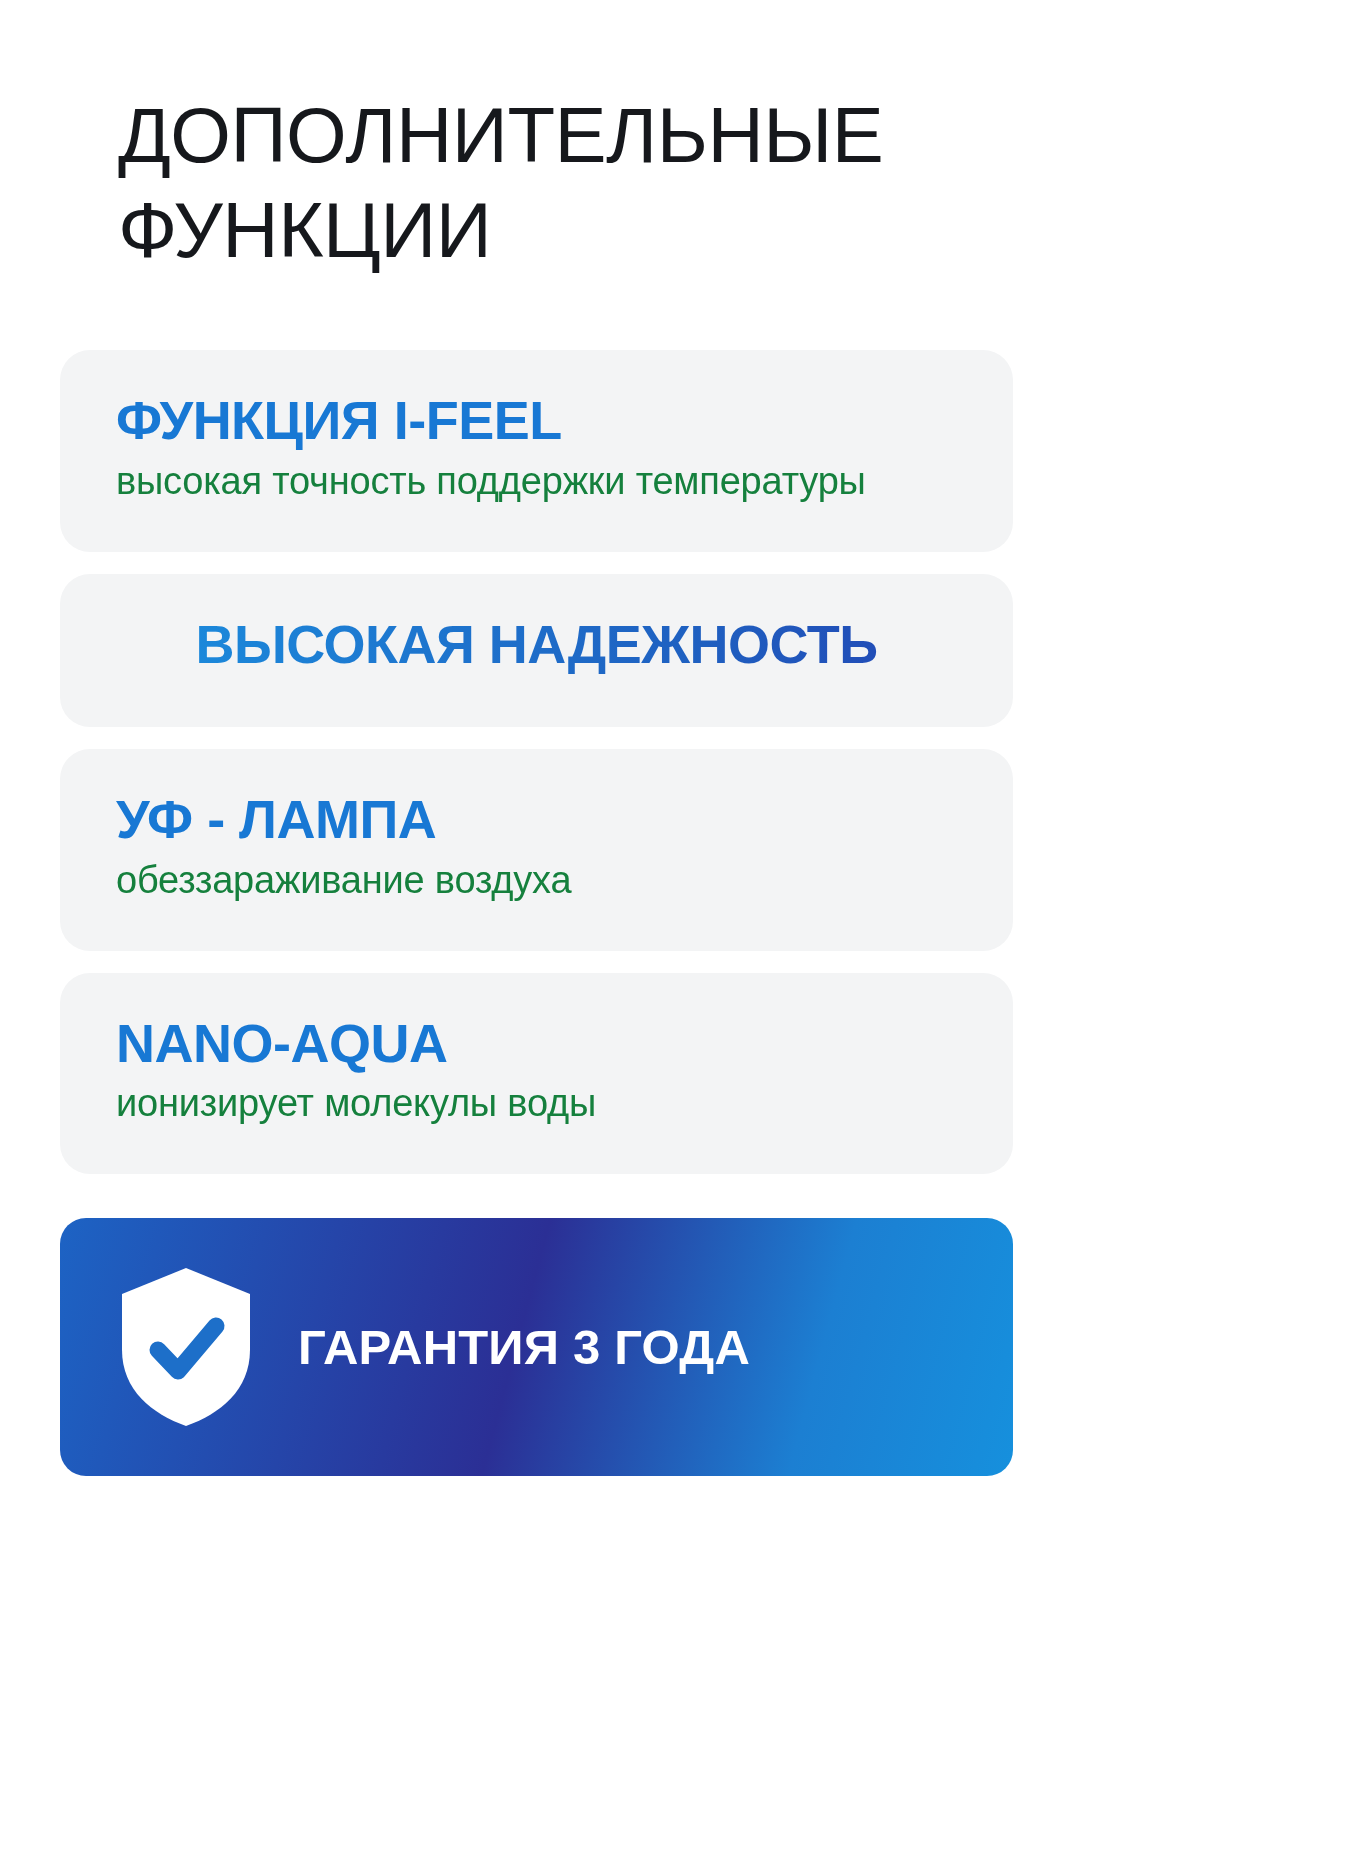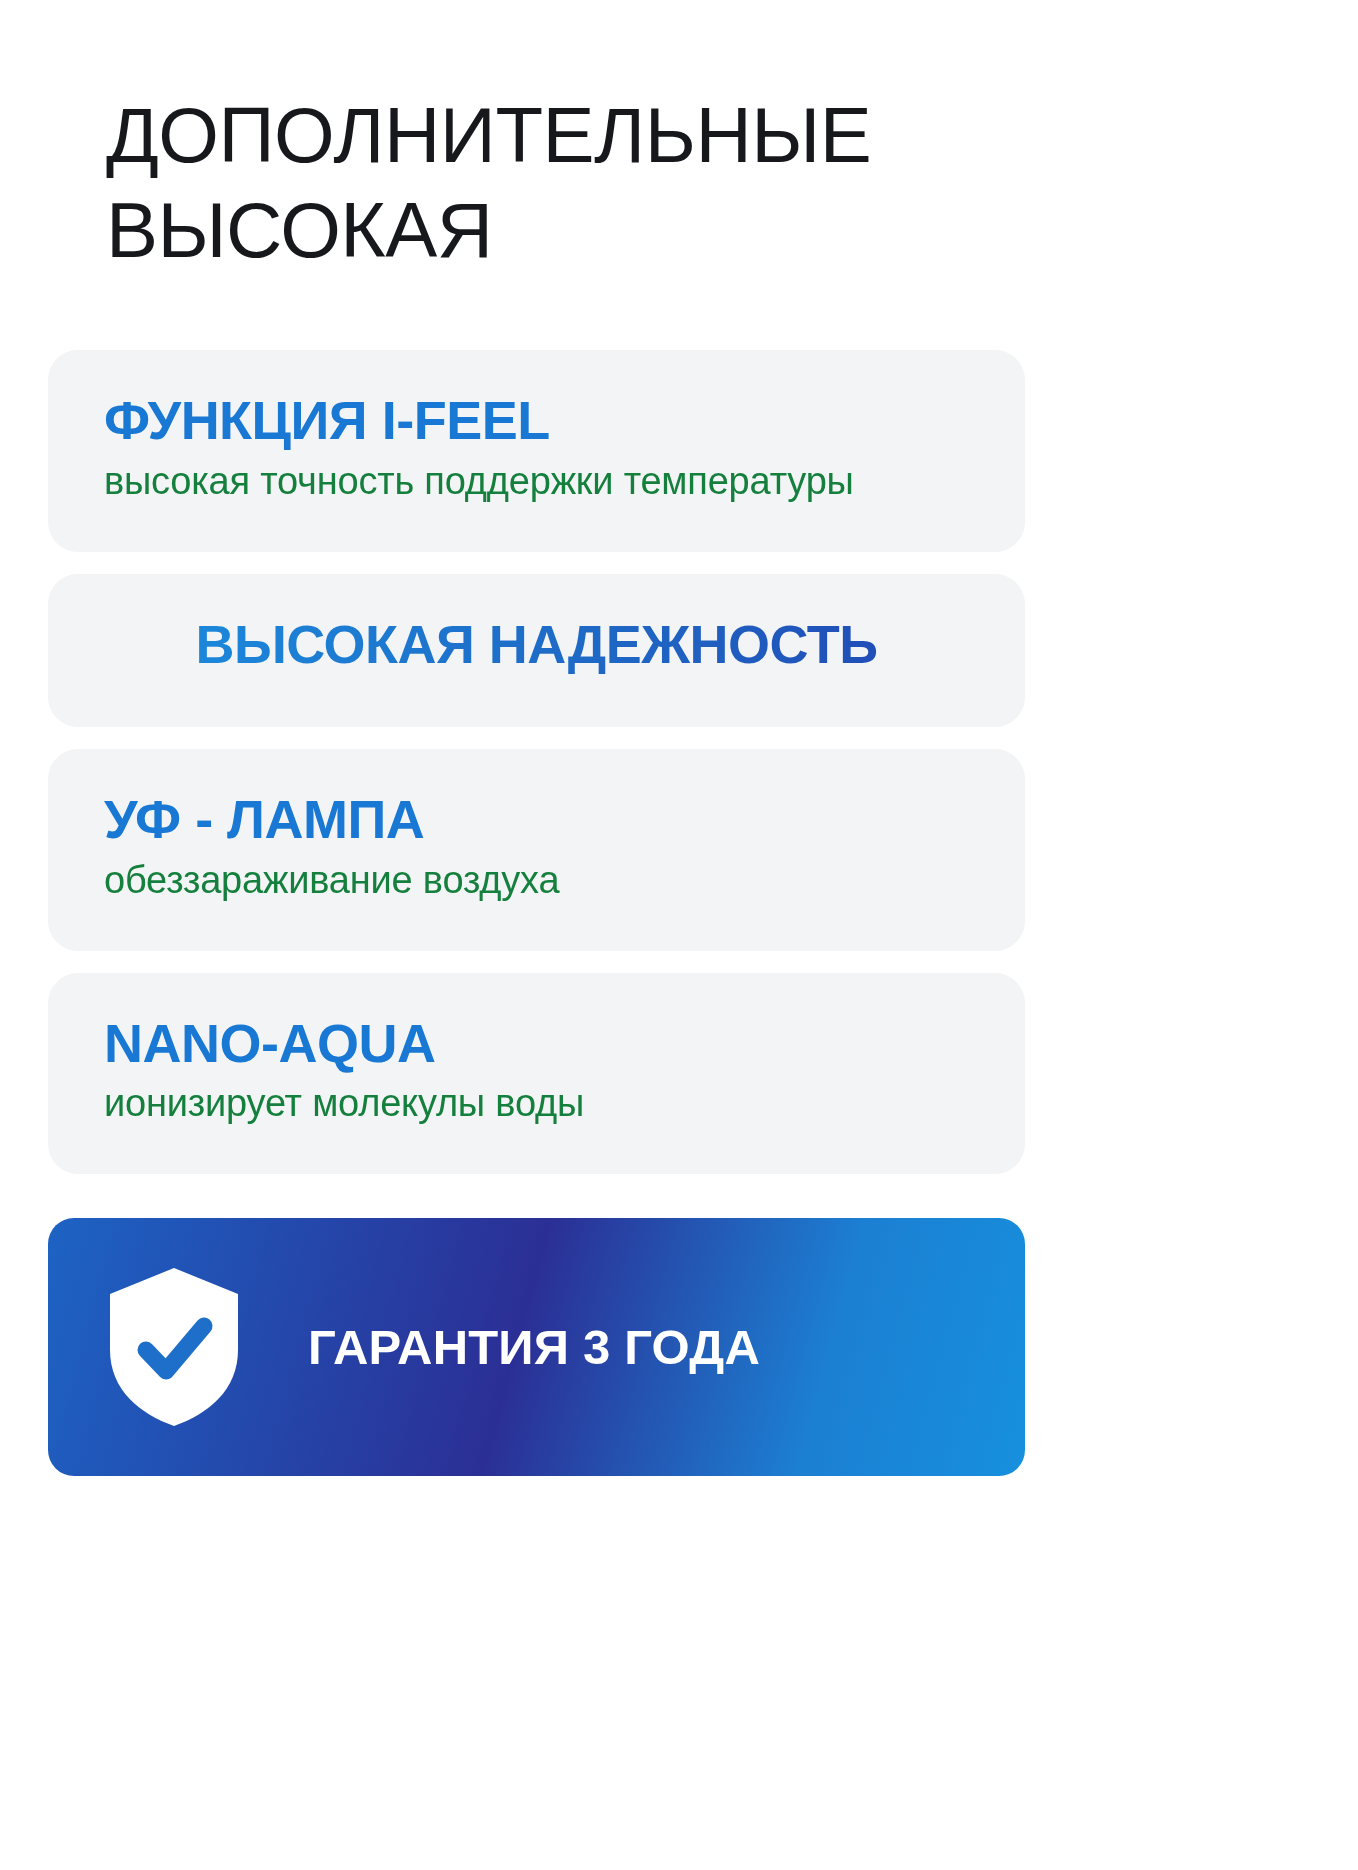--- a/index.html
+++ b/index.html
@@ -12,21 +12,21 @@
     height: 1870px;
     font-family: "Liberation Sans", sans-serif;
     -webkit-font-smoothing: antialiased;
     overflow: hidden;
   }
   .page {
     position: relative;
     width: 1073px;
     height: 1870px;
     box-sizing: border-box;
-    padding: 0 48px;
+    padding: 0 60px;
   }
 
   
   .page-title {
     margin: 0;
     padding-top: 88px;
     padding-left: 58px;
     font-size: 78px;
     line-height: 1.22;
     font-weight: 400;
@@ -90,32 +90,31 @@
     height: 166px;
     margin-right: 42px;
     display: block;
   }
   .warranty-text {
     color: #ffffff;
     font-size: 49px;
     line-height: 1.2;
     font-weight: 700;
     letter-spacing: 0.2px;
-    margin-left: 22px;
   }
   .warranty-text div { white-space: nowrap; }
 </style>
 </head>
 <body>
 
 <div class="page">
 
   <h1 class="page-title">
     <span>ДОПОЛНИТЕЛЬНЫЕ</span><br>
-    <span>ВЫСОКАЯ</span>
+    <span>ФУНКЦИИ</span>
   </h1>
 
   <div class="cards">
 
     <div class="card">
       <p class="card-title">ФУНКЦИЯ I-FEEL</p>
       <p class="card-sub">высокая точность поддержки температуры</p>
     </div>
 
     <div class="card">

